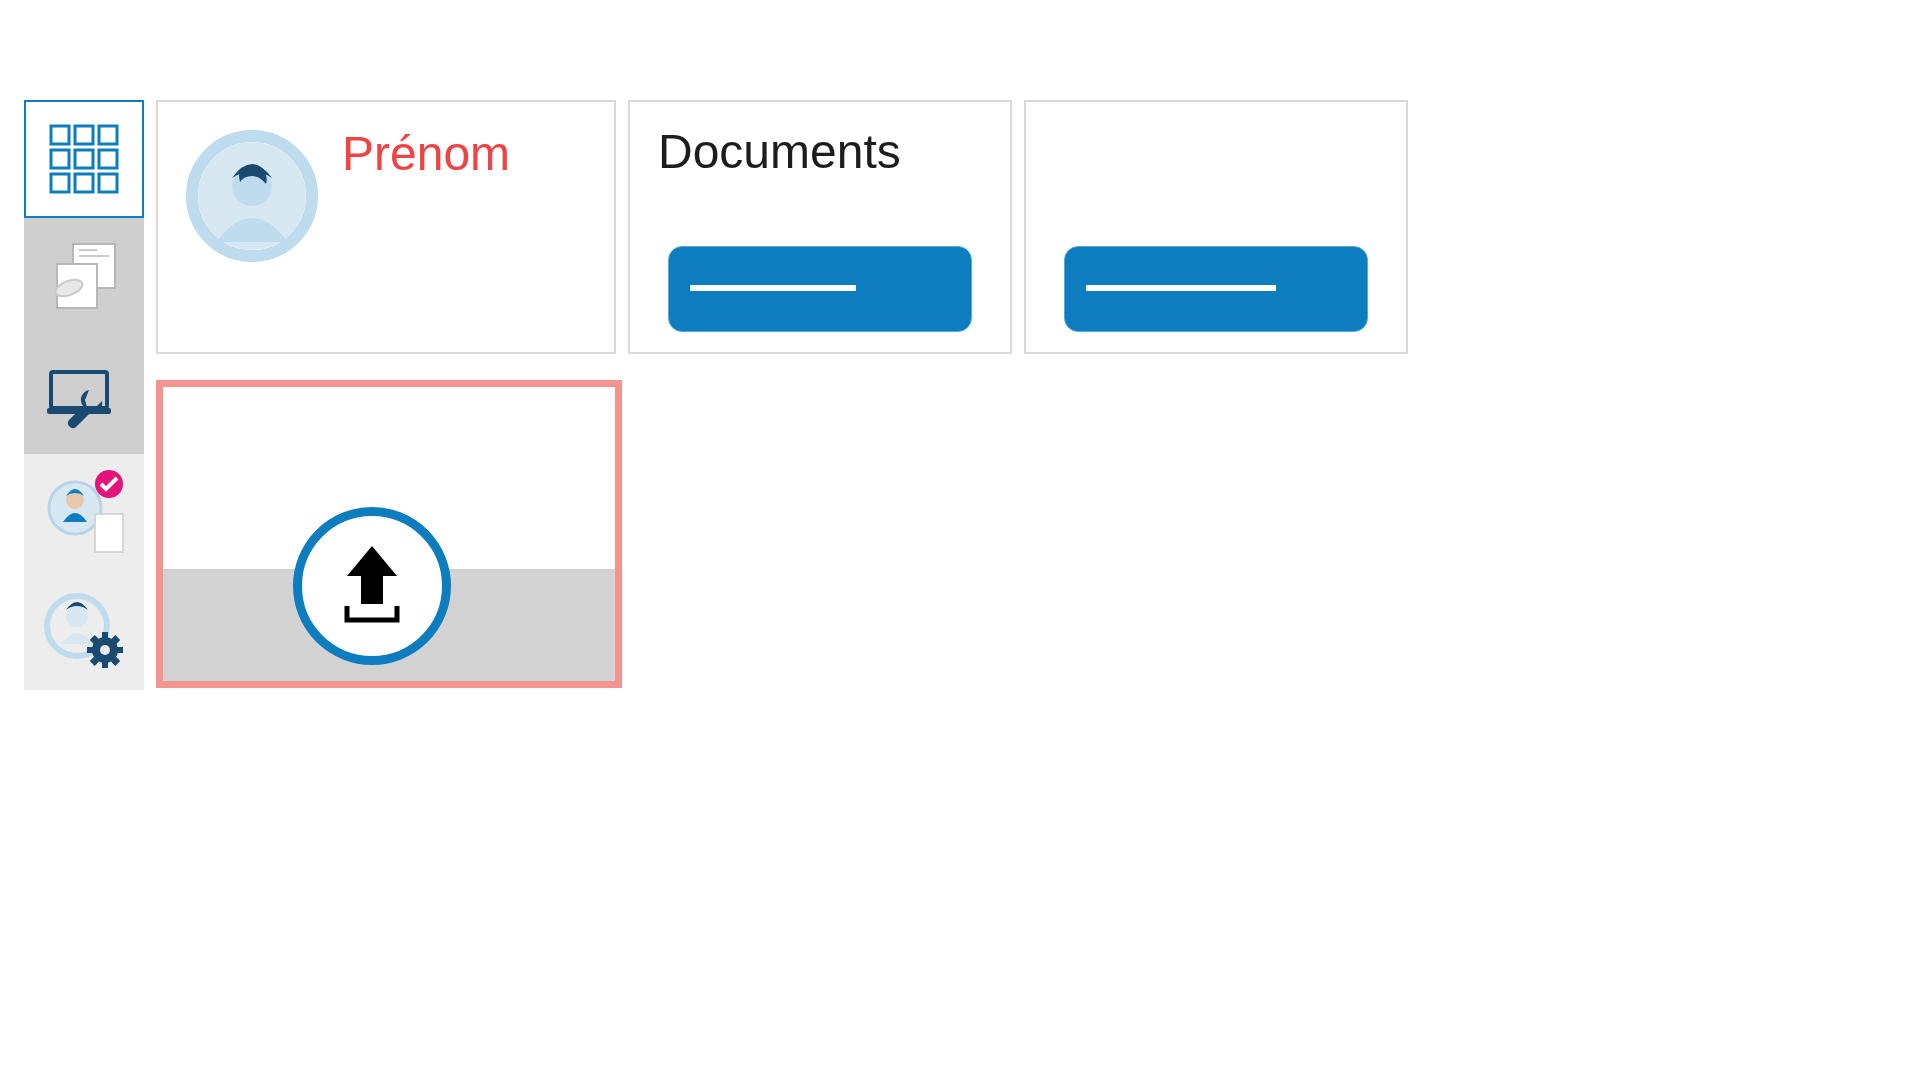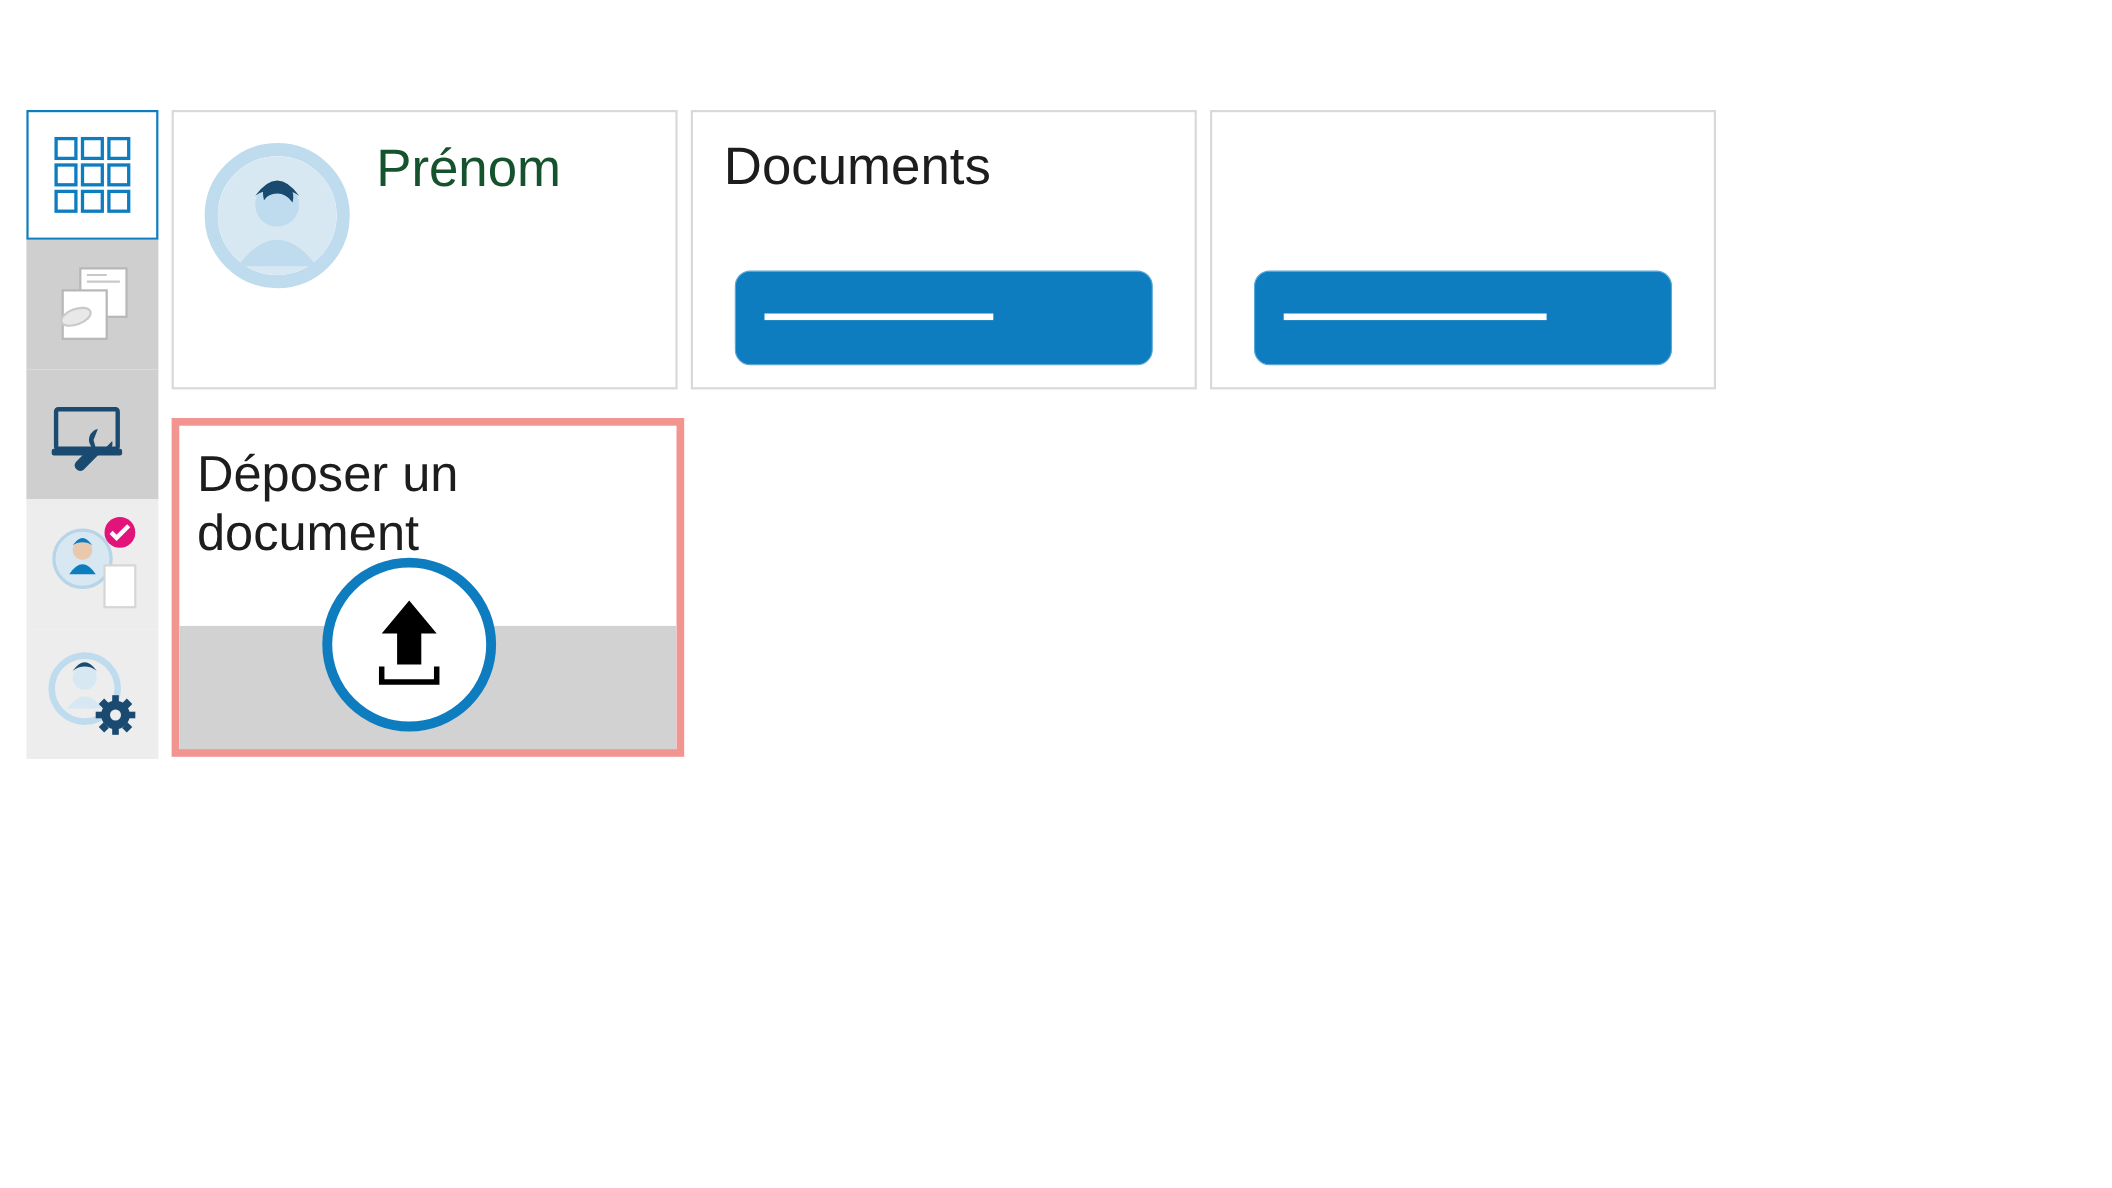--- a/index.html
+++ b/index.html
@@ -64,32 +64,32 @@
       height: 254px;
       padding: 22px 28px;
       position: relative;
     }
     .card.patient {
       width: 460px;
       display: flex;
       gap: 24px;
     }
     .card.docs, .card.log {
-      width: 460px;
+      width: 384px;
       display: flex;
       flex-direction: column;
     }
     .card-title {
       font-size: 48px;
       color: #1d1d1d;
       font-weight: 400;
     }
     .patient-name {
       font-size: 48px;
-      color: #14532d;
+      color: #ef4444;
       font-weight: 400;
       line-height: 1.25;
     }
     .avatar-wrap {
       width: 132px;
       height: 132px;
       border-radius: 50%;
       border: 12px solid #bfdcef;
       display: flex;
       align-items: center;
@@ -273,21 +273,20 @@
         <div class="blue-pill"></div>
       </div>
 
       <div class="card log">
         <div class="blue-pill"></div>
       </div>
     </div>
 
     <div class="second-row">
       <div class="upload-card">
-        <div class="upload-title">Déposer un document</div>
         <div class="upload-lower"></div>
         <div class="upload-circle">
           <span>
             <svg viewBox="0 0 78 88">
               <path d="M39 6 L64 36 L50 36 L50 64 L28 64 L28 36 L14 36 Z" fill="#000000"></path>
               <path d="M14 66 L14 80 L64 80 L64 66" fill="none" stroke="#000000" stroke-width="5"></path>
             </svg>
           </span>
         </div>
       </div>

